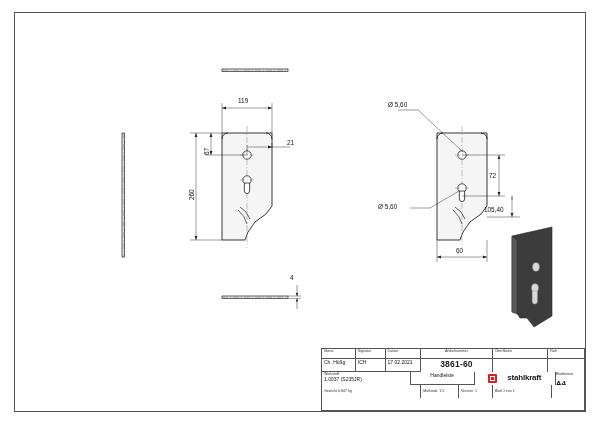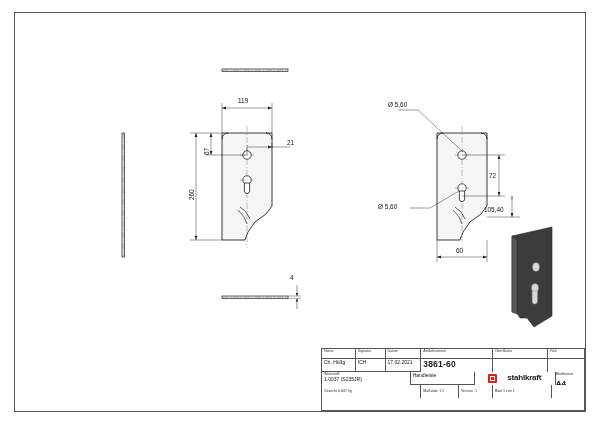--- a/index.html
+++ b/index.html
@@ -68,21 +68,21 @@
   .tb-row.last .tb-cell { border-bottom: none; }
 
   .r1 { height: 10px; }
   .r2 { height: 13px; }
   .r3 { height: 13px; }
   .r5 { height: 13px; }
 
   .w-name { width: 34px; }
   .w-sig  { width: 30px; }
   .w-date { width: 36px; }
-  .w-art  { width: 72px; }
+  .w-art  { width: 72px; text-align: center; }
   .w-surf { width: 56px; }
   .w-logo { width: 36px; }
 
   .tb-label {
     font-size: 3.6px;
     color: #333;
   }
   .tb-val {
     font-size: 5px;
     color: #111;

